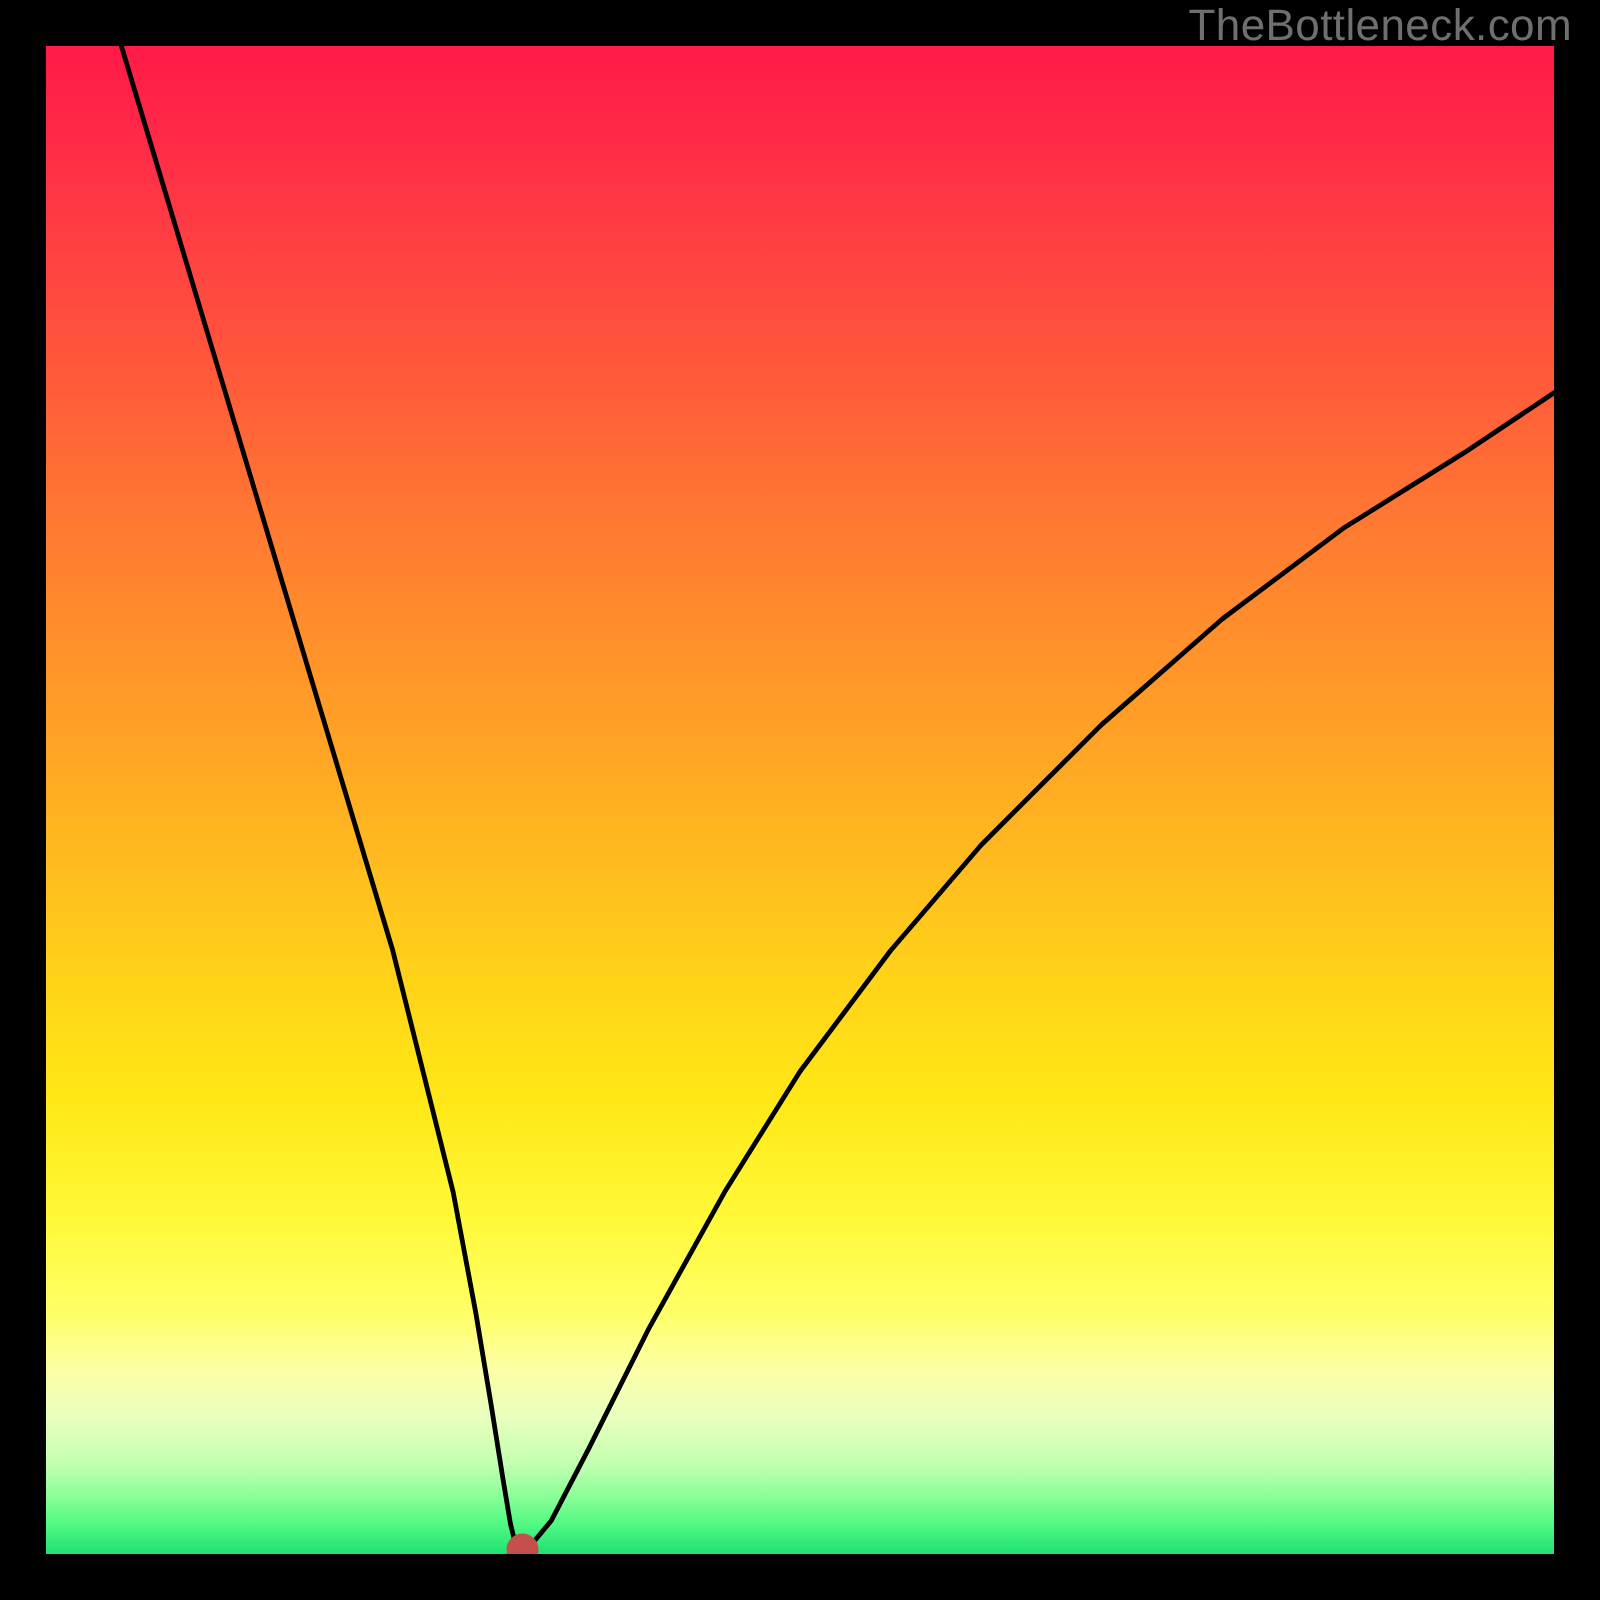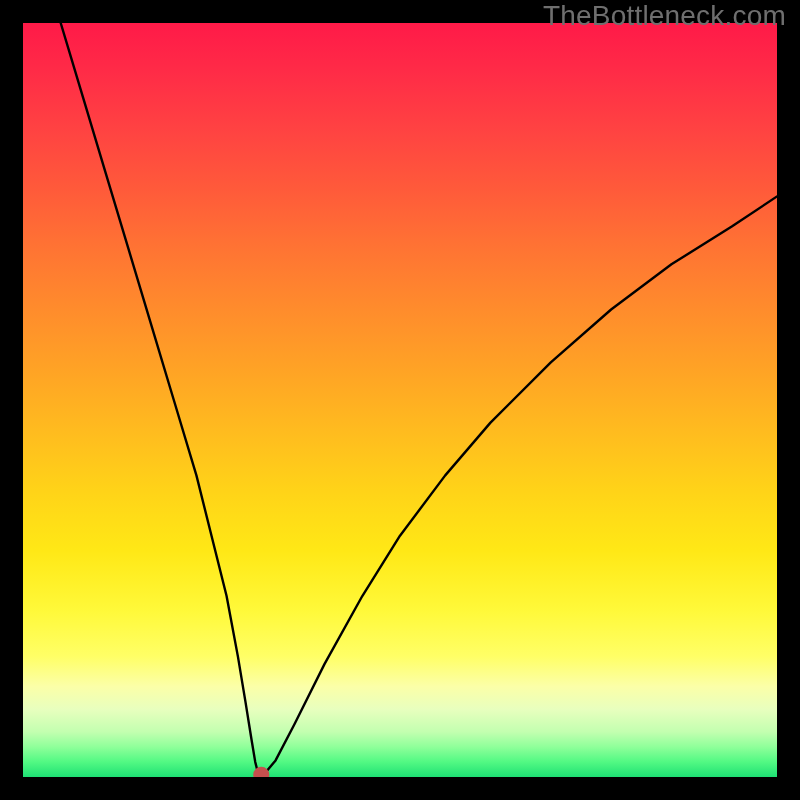--- a/index.html
+++ b/index.html
@@ -57,21 +57,21 @@
     left: 0;
     top: 0;
     width: 100%;
     height: 100%;
   }
   .watermark {
     position: absolute;
     top: 0px;
     right: 14px;
     color: #6f6f6f;
-    font-size: 28px;
+    font-size: 22px;
     letter-spacing: 0.2px;
     font-family: Arial, Helvetica, sans-serif;
   }
 </style>
 </head>
 <body>
 
 <div class="canvas">
 
   <div class="plot-area">

